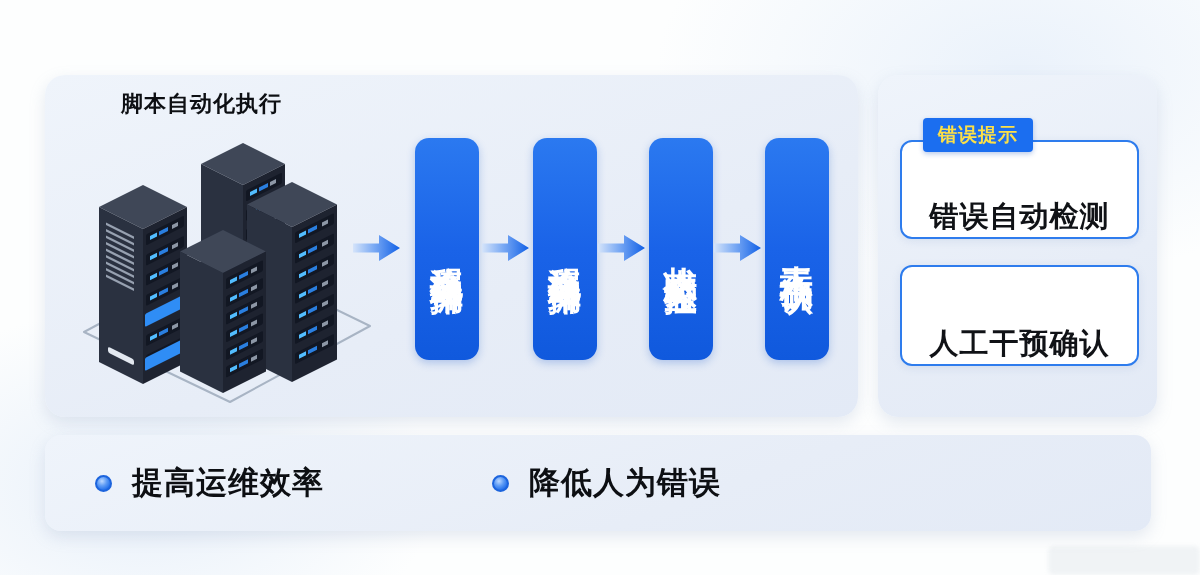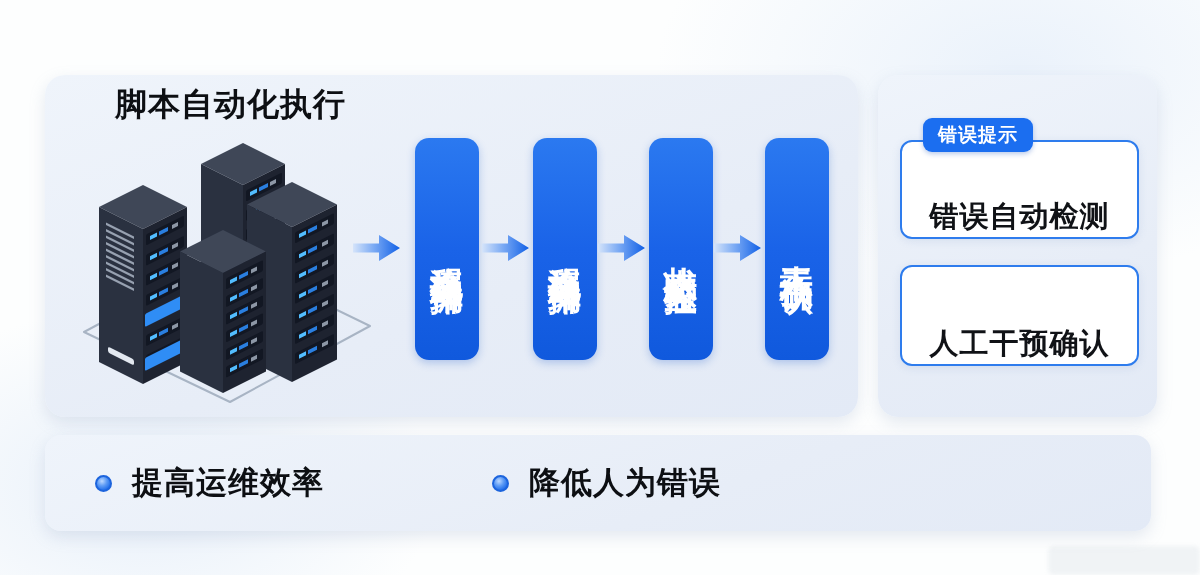--- a/index.html
+++ b/index.html
@@ -15,44 +15,44 @@
   .panel{
     position:absolute;border-radius:20px;
     background:linear-gradient(160deg,#eff4fb 0%,#e7edf7 60%,#e3eaf6 100%);
     box-shadow:0 6px 16px rgba(140,160,190,.22);
   }
   .main-panel{left:45px;top:75px;width:813px;height:342px;}
   .right-panel{left:878px;top:75px;width:279px;height:342px;}
   .bottom-bar{left:45px;top:435px;width:1106px;height:96px;border-radius:16px;}
 
   .title{
-    position:absolute;left:70px;top:8px;margin:0;
-    font-size:32px;font-weight:700;color:#0d0f13;letter-spacing:1px;
+    position:absolute;left:70px;top:8px;margin:6px;
+    font-size:22px;font-weight:700;color:#0d0f13;letter-spacing:1px;
   }
   .server-illustration{position:absolute;left:23px;top:55px;width:320px;height:280px;}
 
   .flow-step{
     position:absolute;top:63px;width:64px;height:222px;border-radius:14px;
     background:linear-gradient(180deg,#2b79f0 0%,#1a63e8 50%,#1059dd 100%);
     display:flex;align-items:center;justify-content:center;
     box-shadow:0 3px 8px rgba(30,90,200,.28);
   }
   .flow-step span{
     writing-mode:vertical-lr;text-orientation:upright;
     color:#ffffff;font-weight:700;font-size:33px;letter-spacing:3px;line-height:1;
   }
   .step-1{left:370px;} .step-2{left:488px;} .step-3{left:604px;} .step-4{left:720px;}
 
   .flow-arrow{position:absolute;top:158px;width:48px;height:30px;}
   .arrow-1{left:308px;} .arrow-2{left:437px;} .arrow-3{left:553px;} .arrow-4{left:669px;}
 
   .badge{
     position:absolute;left:45px;top:43px;z-index:2;
-    background:#1b6ef0;color:#ffffff;font-size:19px;font-weight:700;
-    padding:4px 15px;border-radius:9px;letter-spacing:1px;
+    background:#1b6ef0;color:#fde047;font-size:19px;font-weight:700;
+    padding:4px 15px;border-radius:4px;letter-spacing:1px;
     box-shadow:0 2px 5px rgba(20,80,190,.3);
   }
   .card{
     position:absolute;left:22px;width:235px;background:#ffffff;
     border:2px solid #2e7ced;border-radius:12px;
     display:flex;align-items:flex-end;justify-content:center;
     font-size:29px;font-weight:700;color:#101216;letter-spacing:1px;
     box-shadow:0 2px 8px rgba(110,140,190,.16);
   }
   .card-1{top:65px;height:95px;}

